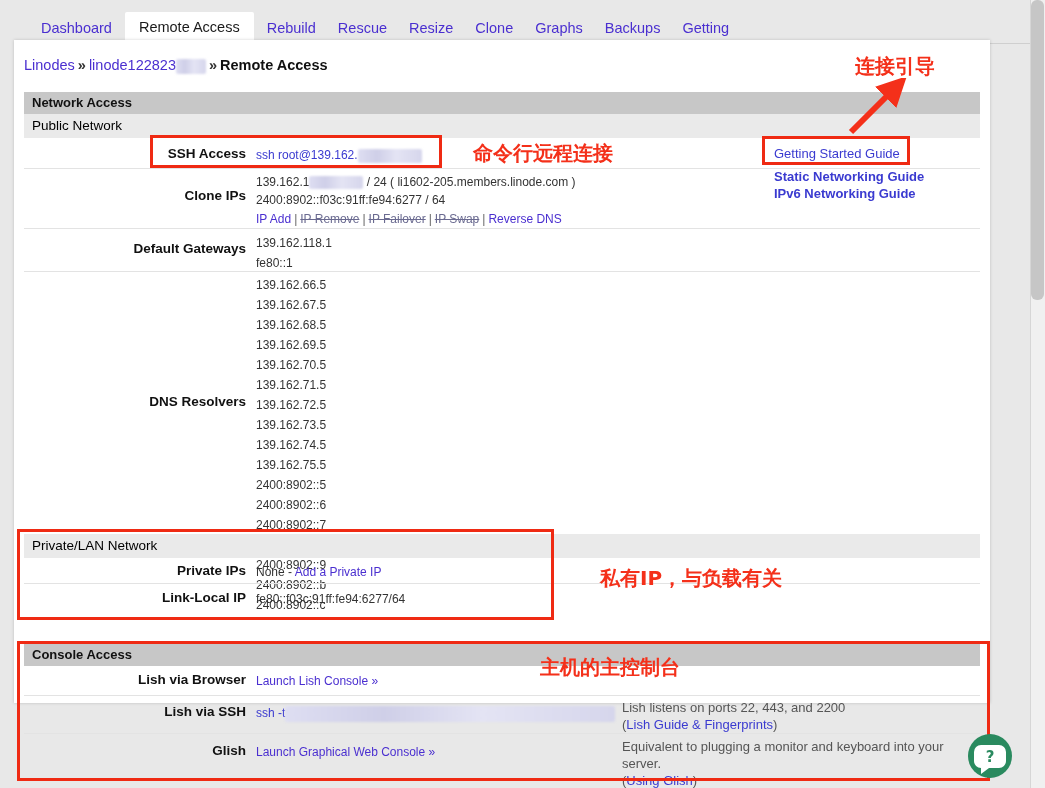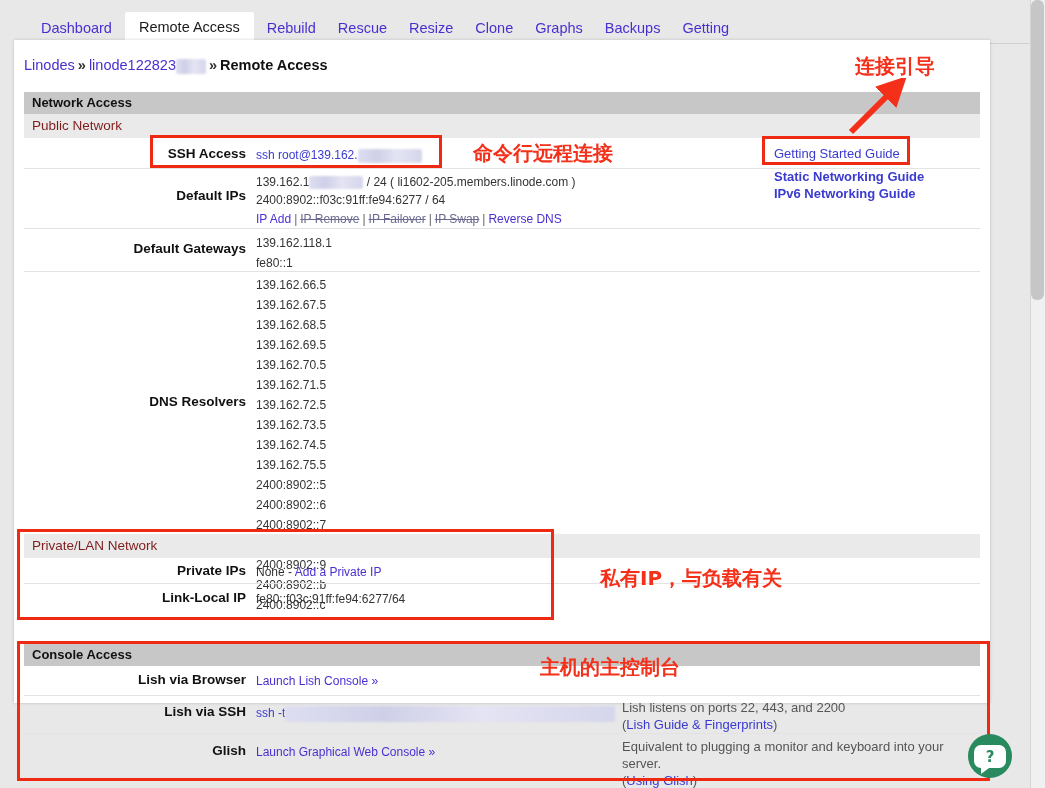--- a/index.html
+++ b/index.html
@@ -92,21 +92,21 @@
     padding-left: 8px;
     box-sizing: border-box;
   }
   .sub-head {
     position: absolute;
     left: 10px;
     width: 956px;
     height: 24px;
     background: #eaeaea;
     font-size: 13.5px;
-    color: #7f1d1d;
+    color: #000000;
     line-height: 24px;
     padding-left: 8px;
     box-sizing: border-box;
   }
 
   
   .row {
     position: absolute;
     left: 10px;
     width: 956px;
@@ -218,21 +218,21 @@
 
     <div class="sec-head" style="top:52px;">Network Access</div>
     <div class="sub-head" style="top:74px;">Public Network</div>
 
     <div class="row" style="top:98px;height:31px;">
       <div class="lbl" style="top:8px;">SSH Access</div>
       <div class="val" style="top:8px;"><a class="lnk2">ssh root@139.162.</a><span class="redact" style="width:64px;height:14px;"></span></div>
     </div>
 
     <div class="row" style="top:129px;height:60px;">
-      <div class="lbl" style="top:19px;">Default IPs</div>
+      <div class="lbl" style="top:19px;">Clone IPs</div>
       <div class="val" style="top:4px;">
         <div><span>139.162.1</span><span class="redact" style="width:54px;height:13px;"></span> <span>/ 24 ( li1602-205.members.linode.com )</span></div>
         <div>2400:8902::f03c:91ff:fe94:6277 / 64</div>
         <div style="margin-top:1px;">
           <a class="lnk">IP Add</a><span class="pipe">|</span><span class="strike">IP Remove</span><span class="pipe">|</span><span class="strike">IP Failover</span><span class="pipe">|</span><span class="strike">IP Swap</span><span class="pipe">|</span><a class="lnk">Reverse DNS</a>
         </div>
       </div>
     </div>
 
     <div class="row" style="top:189px;height:43px;">

